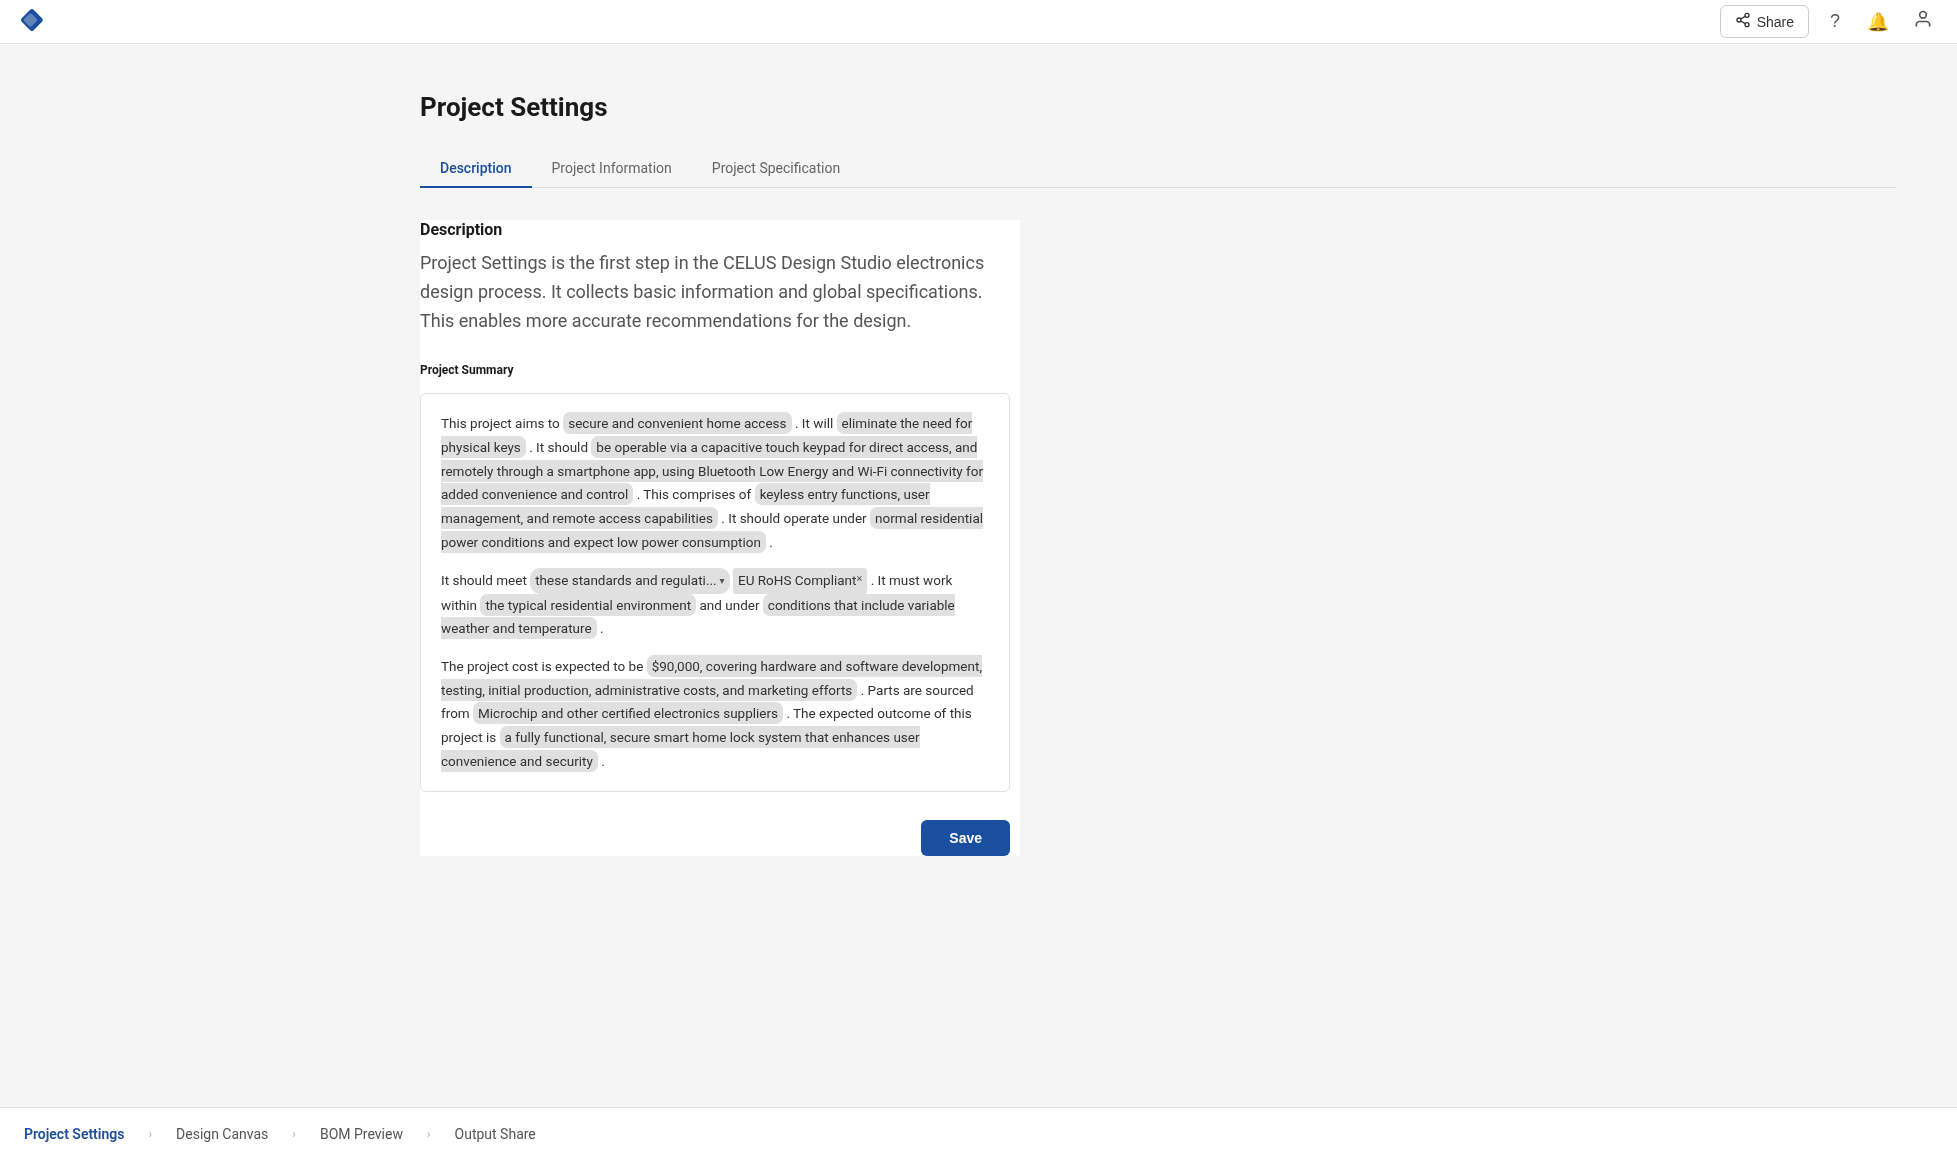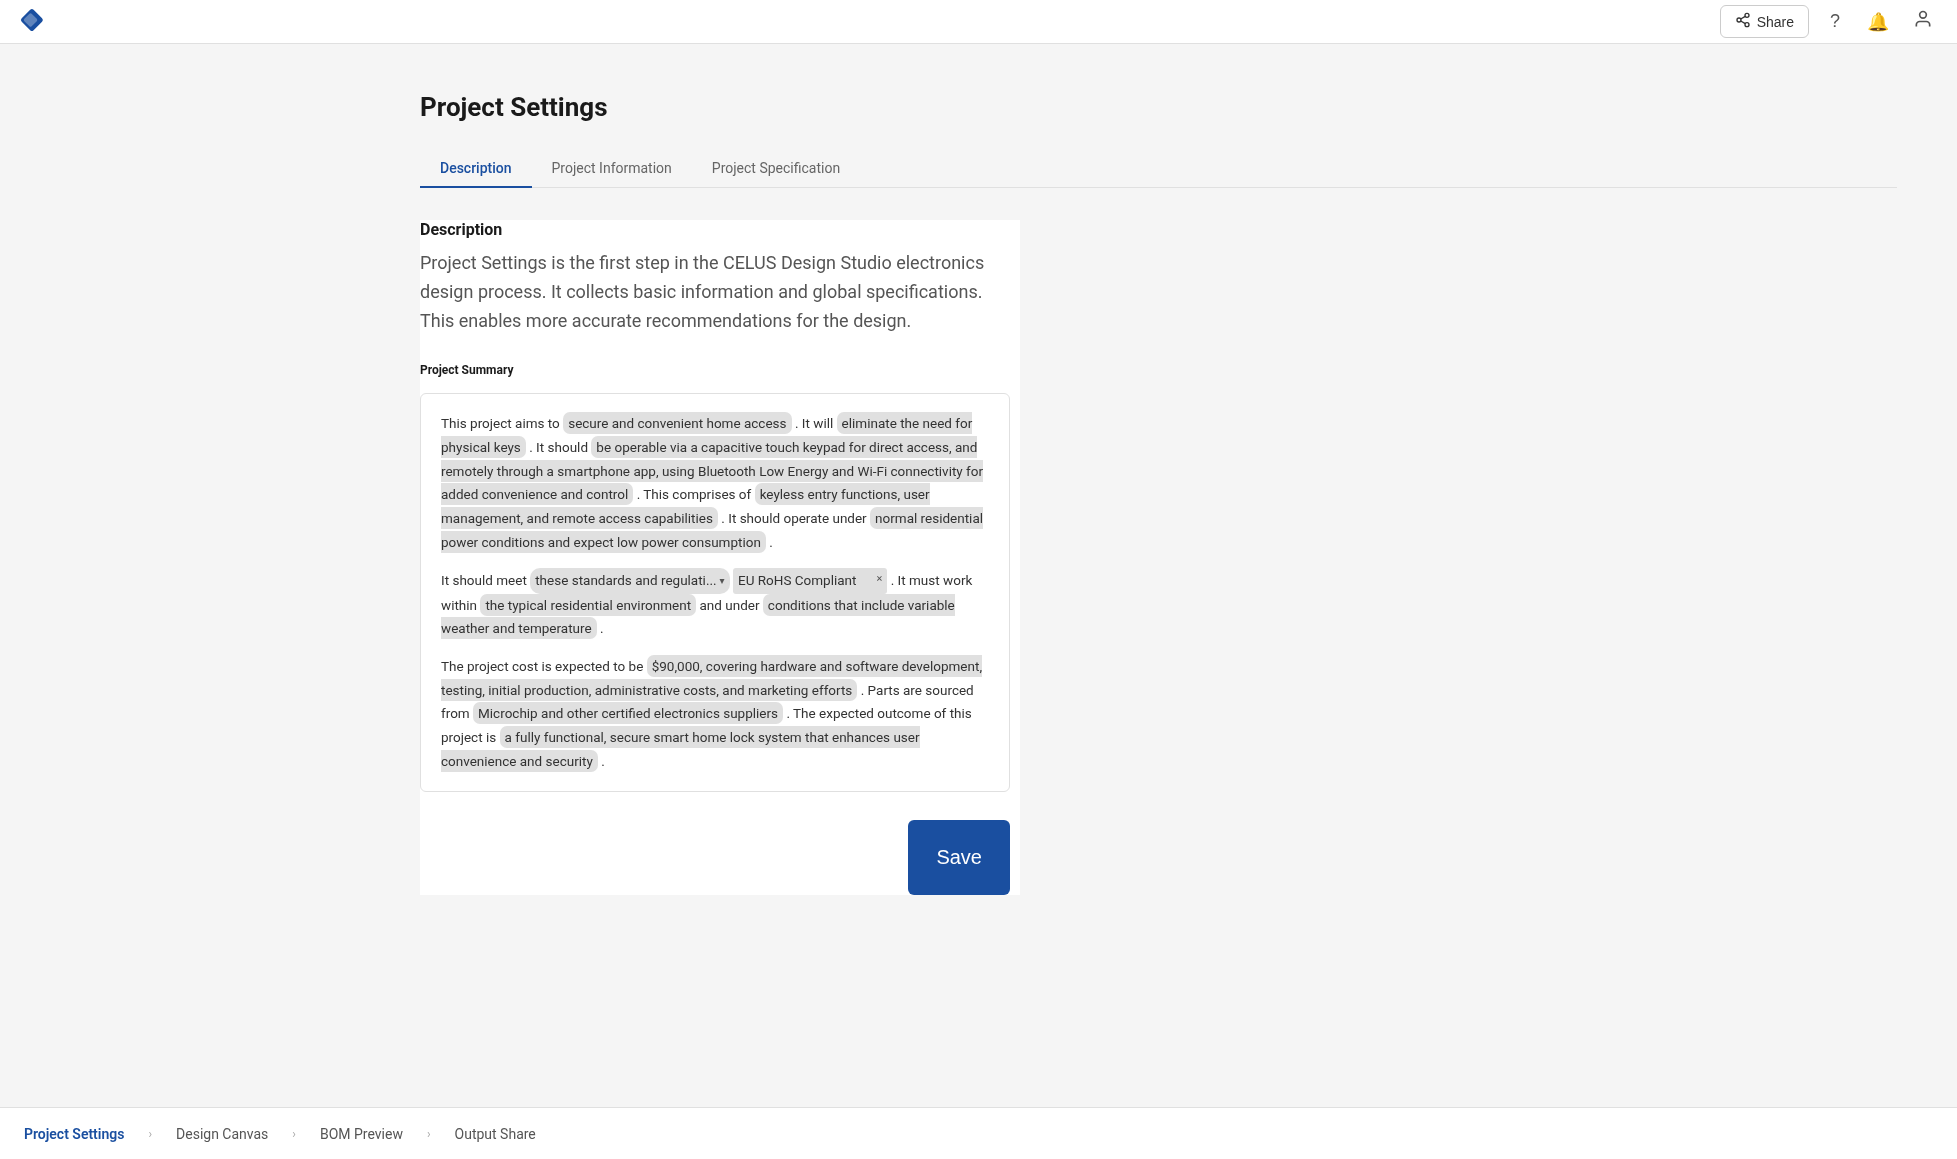--- a/index.html
+++ b/index.html
@@ -184,21 +184,21 @@
       padding: 3px 5px;
       display: inline;
     }
 
     .highlight-tag {
       background: #e0e0e0;
       border-radius: 3px;
       padding: 1px 5px;
       display: inline-flex;
       align-items: flex-start;
-      gap: 20px;
+      gap: 0;
     }
     .tag-close {
       cursor: pointer;
       font-size: 11px;
       color: #555;
     }
     .tag-dropdown {
       display: inline-flex;
       align-items: center;
       gap: 3px;
@@ -217,24 +217,24 @@
       display: flex;
       justify-content: flex-end;
       max-width: 590px;
       margin-top: 28px;
     }
     .save-btn {
       background: #1a4fa0;
       color: #fff;
       border: none;
       border-radius: 6px;
-      padding: 26px 28px;
-      font-size: 20px;
-      cursor: pointer;
-      font-weight: 400;
+      padding: 10px 28px;
+      font-size: 14px;
+      cursor: pointer;
+      font-weight: 700;
     }
 
     
   </style>
 </head>
 <body>
 
 <nav class="navbar">
   <div>
     <svg class="navbar-logo" viewBox="0 0 40 40" fill="none" xmlns="http://www.w3.org/2000/svg">

